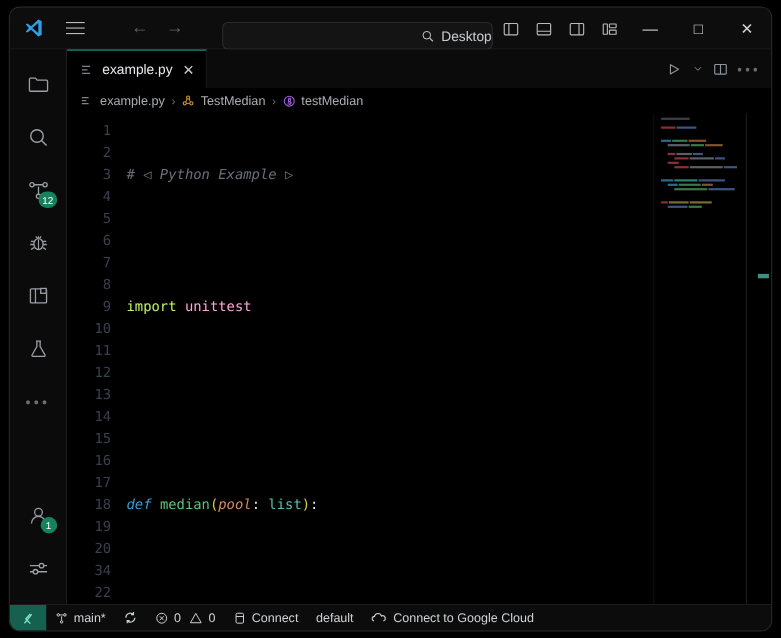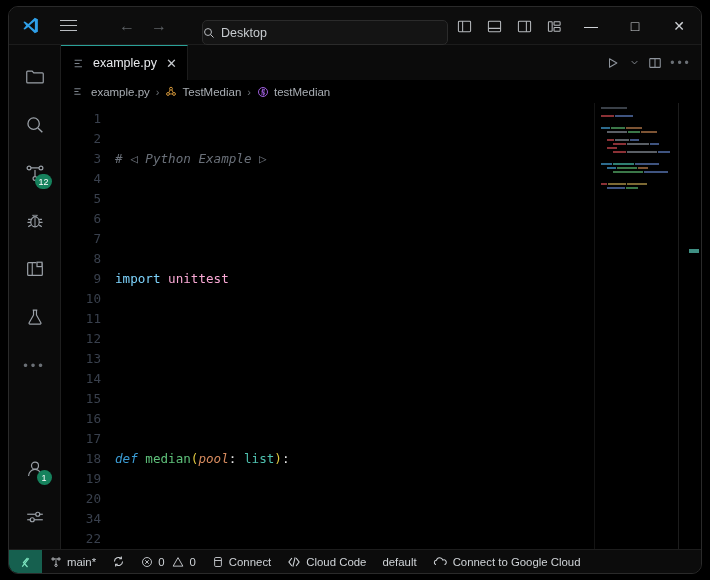--- a/index.html
+++ b/index.html
@@ -50,21 +50,21 @@
     color: #5d6165; font-size: 16px; line-height: 1;
     width: 16px; text-align: center;
   }
   .searchbox {
     position: absolute;
     left: 193px; top: 13px;
     width: 246px; height: 25px;
     background: #141414;
     border: 1px solid #2b2b2b;
     border-radius: 5px;
-    display: flex; align-items: center; justify-content: flex-start;
+    display: flex; align-items: center; justify-content: flex-end;
     gap: 6px;
   }
   .searchbox .sb-text {
     color: #c8ccd0; font-size: 12.5px;
   }
   .tb-right {
     position: absolute; right: 0; top: 0; height: 38px;
     display: flex; align-items: center;
   }
   .tb-ico {
@@ -183,21 +183,21 @@
     padding-top: 6px;
     padding-left: 8px;
     white-space: pre;
     overflow: hidden;
     position: relative;
   }
   .codelines .ln { height: 20px; }
 
   
   .c-comment  { color: #6a7079; font-style: italic; }
-  .c-kw       { color: #7dd3fc; }
+  .c-kw       { color: #bef264; }
   .c-kw2      { color: #3b9dd6; font-style: italic; }
   .c-mod      { color: #f9a8d4; }
   .c-fn       { color: #5ec07a; }
   .c-cls      { color: #4fc1b0; }
   .c-param    { color: #d98c5f; font-style: italic; }
   .c-op       { color: #e0474c; }
   .c-b1       { color: #e0c840; }
   .c-plain    { color: #e6e6e6; }
 
   
@@ -670,30 +670,20 @@
       <span>
         <svg width="12" height="12" viewBox="0 0 16 16">
           <rect x="3.5" y="2" width="9" height="12" rx="1.5" fill="none" stroke="#cfd3d7" stroke-width="1.2"></rect>
           <line x1="3.5" y1="6" x2="12.5" y2="6" stroke="#cfd3d7" stroke-width="1.2"></line>
         </svg>
       </span>
       <span>Connect</span>
     </div>
 
 
-    <div class="sb-item">
-      <span>
-        <svg width="14" height="14" viewBox="0 0 16 16">
-          <path d="M5.6 3.4 2.2 8l3.4 4.6" fill="none" stroke="#cfd3d7" stroke-width="1.3"></path>
-          <path d="M10.4 3.4 13.8 8l-3.4 4.6" fill="none" stroke="#cfd3d7" stroke-width="1.3"></path>
-          <line x1="9.3" y1="2.8" x2="6.7" y2="13.2" stroke="#cfd3d7" stroke-width="1.2"></line>
-        </svg>
-      </span>
-      <span>Cloud Code</span>
-    </div>
 
     <div class="sb-item">
       <span>default</span>
     </div>
 
     <div class="sb-item">
       <span>
         <svg width="15" height="15" viewBox="0 0 18 16">
           <path d="M3 11.5a2.6 2.6 0 0 1 1.1-4.9 4 4 0 0 1 7.7-.3 2.8 2.8 0 0 1 2.5 5.2" fill="none" stroke="#cfd3d7" stroke-width="1.25" stroke-linecap="round"></path>
         </svg>

